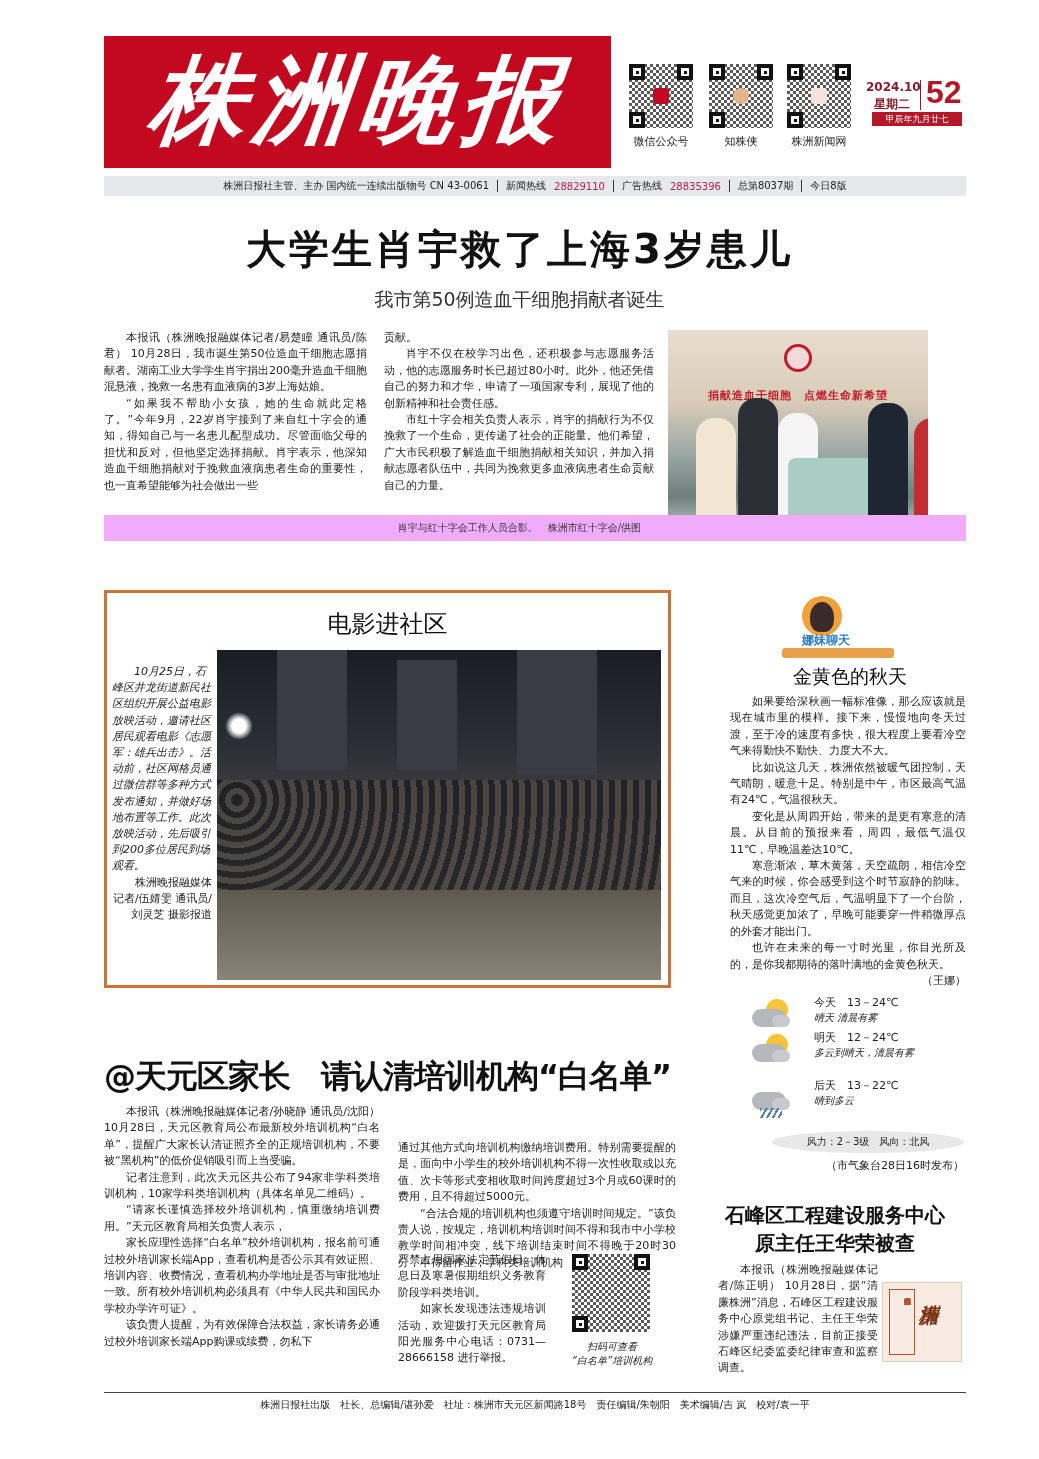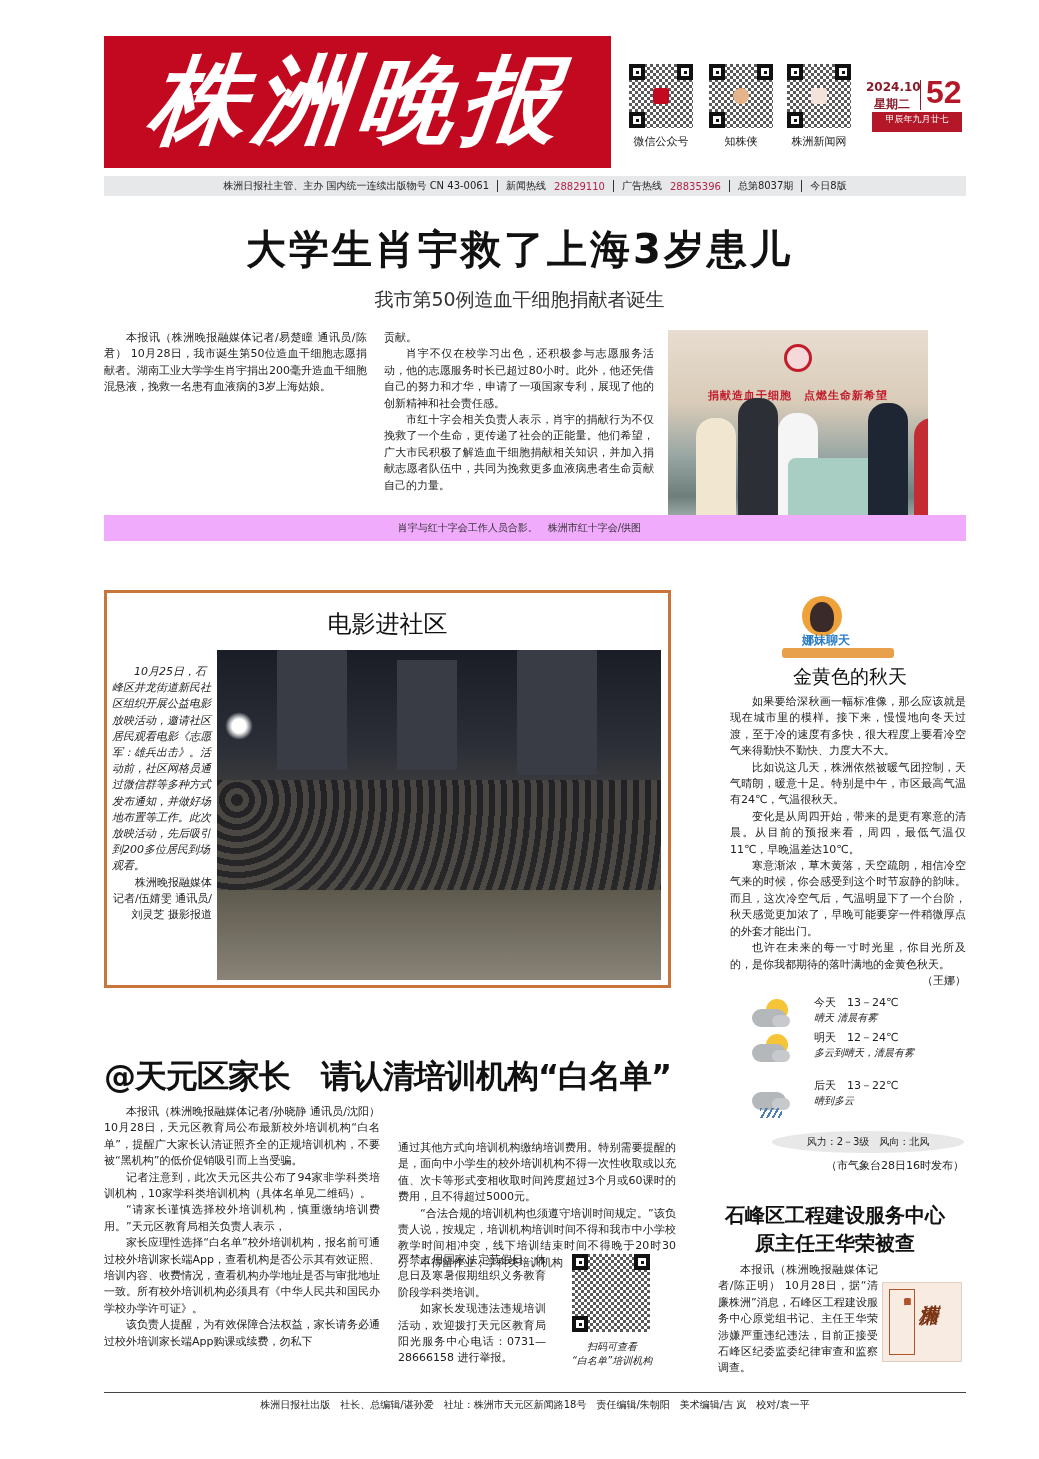--- a/index.html
+++ b/index.html
@@ -16,21 +16,21 @@
     background-image:
       linear-gradient(45deg,#222 25%,transparent 25%,transparent 75%,#222 75%),
       linear-gradient(45deg,#222 25%,transparent 25%,transparent 75%,#222 75%);
     background-size:6px 6px;background-position:0 0,3px 3px;opacity:.75;}
   .qrcode .logo{position:absolute;left:24px;top:24px;width:16px;height:16px;border-radius:3px;}
   .qrlabel{font-size:11px;color:#222;margin-top:6px;white-space:nowrap;}
   #date-ym{left:866px;top:80px;font-size:12px;font-weight:bold;color:#8b1a2a;}
   #date-wd{left:874px;top:96px;font-size:12px;font-weight:bold;color:#8b1a2a;}
   #date-divider{left:920px;top:80px;width:1px;height:30px;background:#8b1a2a;}
   #date-day{left:926px;top:74px;font-size:32px;font-weight:bold;color:#b31728;font-family:"Liberation Sans",sans-serif;}
-  #lunar{left:872px;top:112px;width:90px;height:20px;background:#b31728;color:#fff;font-size:9px;text-align:center;line-height:14px;}
+  #lunar{left:872px;top:112px;width:90px;height:14px;background:#b31728;color:#fff;font-size:9px;text-align:center;line-height:14px;}
   
   #infobar{left:104px;top:176px;width:862px;height:20px;background:#e6e8ea;font-size:10px;display:flex;align-items:center;justify-content:center;gap:8px;color:#222;}
   #infobar .sep{width:1px;height:12px;background:#333;}
   #infobar .red{color:#b4234a;}
   
   #headline{left:0;width:1039px;top:222px;text-align:center;font-size:40px;font-weight:bold;color:#111;letter-spacing:3px;}
   #subhead{left:0;width:1039px;top:287px;text-align:center;font-size:19px;color:#333;}
   .body-text{font-size:11px;line-height:16.4px;color:#222;text-align:justify;}
   .body-text p{text-indent:2em;}
   #art1-col1{left:104px;top:330px;width:263px;}
@@ -142,20 +142,21 @@
   <span>总第8037期</span>
   <span class="sep"></span>
   <span>今日8版</span>
 </div>
 
 <div id="headline" class="abs">大学生肖宇救了上海3岁患儿</div>
 <div id="subhead" class="abs">我市第50例造血干细胞捐献者诞生</div>
 
 <div id="art1-col1" class="abs body-text">
   <p>本报讯（株洲晚报融媒体记者/易楚瞳 通讯员/陈君） 10月28日，我市诞生第50位造血干细胞志愿捐献者。湖南工业大学学生肖宇捐出200毫升造血干细胞混悬液，挽救一名患有血液病的3岁上海姑娘。</p>
+  <p>“如果我不帮助小女孩，她的生命就此定格了。”今年9月，22岁肖宇接到了来自红十字会的通知，得知自己与一名患儿配型成功。尽管面临父母的担忧和反对，但他坚定选择捐献。肖宇表示，他深知造血干细胞捐献对于挽救血液病患者生命的重要性，也一直希望能够为社会做出一些</p>
 </div>
 <div id="art1-col2" class="abs body-text">
   <p style="text-indent:0">贡献。</p>
   <p>肖宇不仅在校学习出色，还积极参与志愿服务活动，他的志愿服务时长已超过80小时。此外，他还凭借自己的努力和才华，申请了一项国家专利，展现了他的创新精神和社会责任感。</p>
   <p>市红十字会相关负责人表示，肖宇的捐献行为不仅挽救了一个生命，更传递了社会的正能量。他们希望，广大市民积极了解造血干细胞捐献相关知识，并加入捐献志愿者队伍中，共同为挽救更多血液病患者生命贡献自己的力量。</p>
 </div>
 
 <div id="photo1" class="abs">
   <div class="logo"></div>
   <div class="banner">捐献造血干细胞　点燃生命新希望</div>

